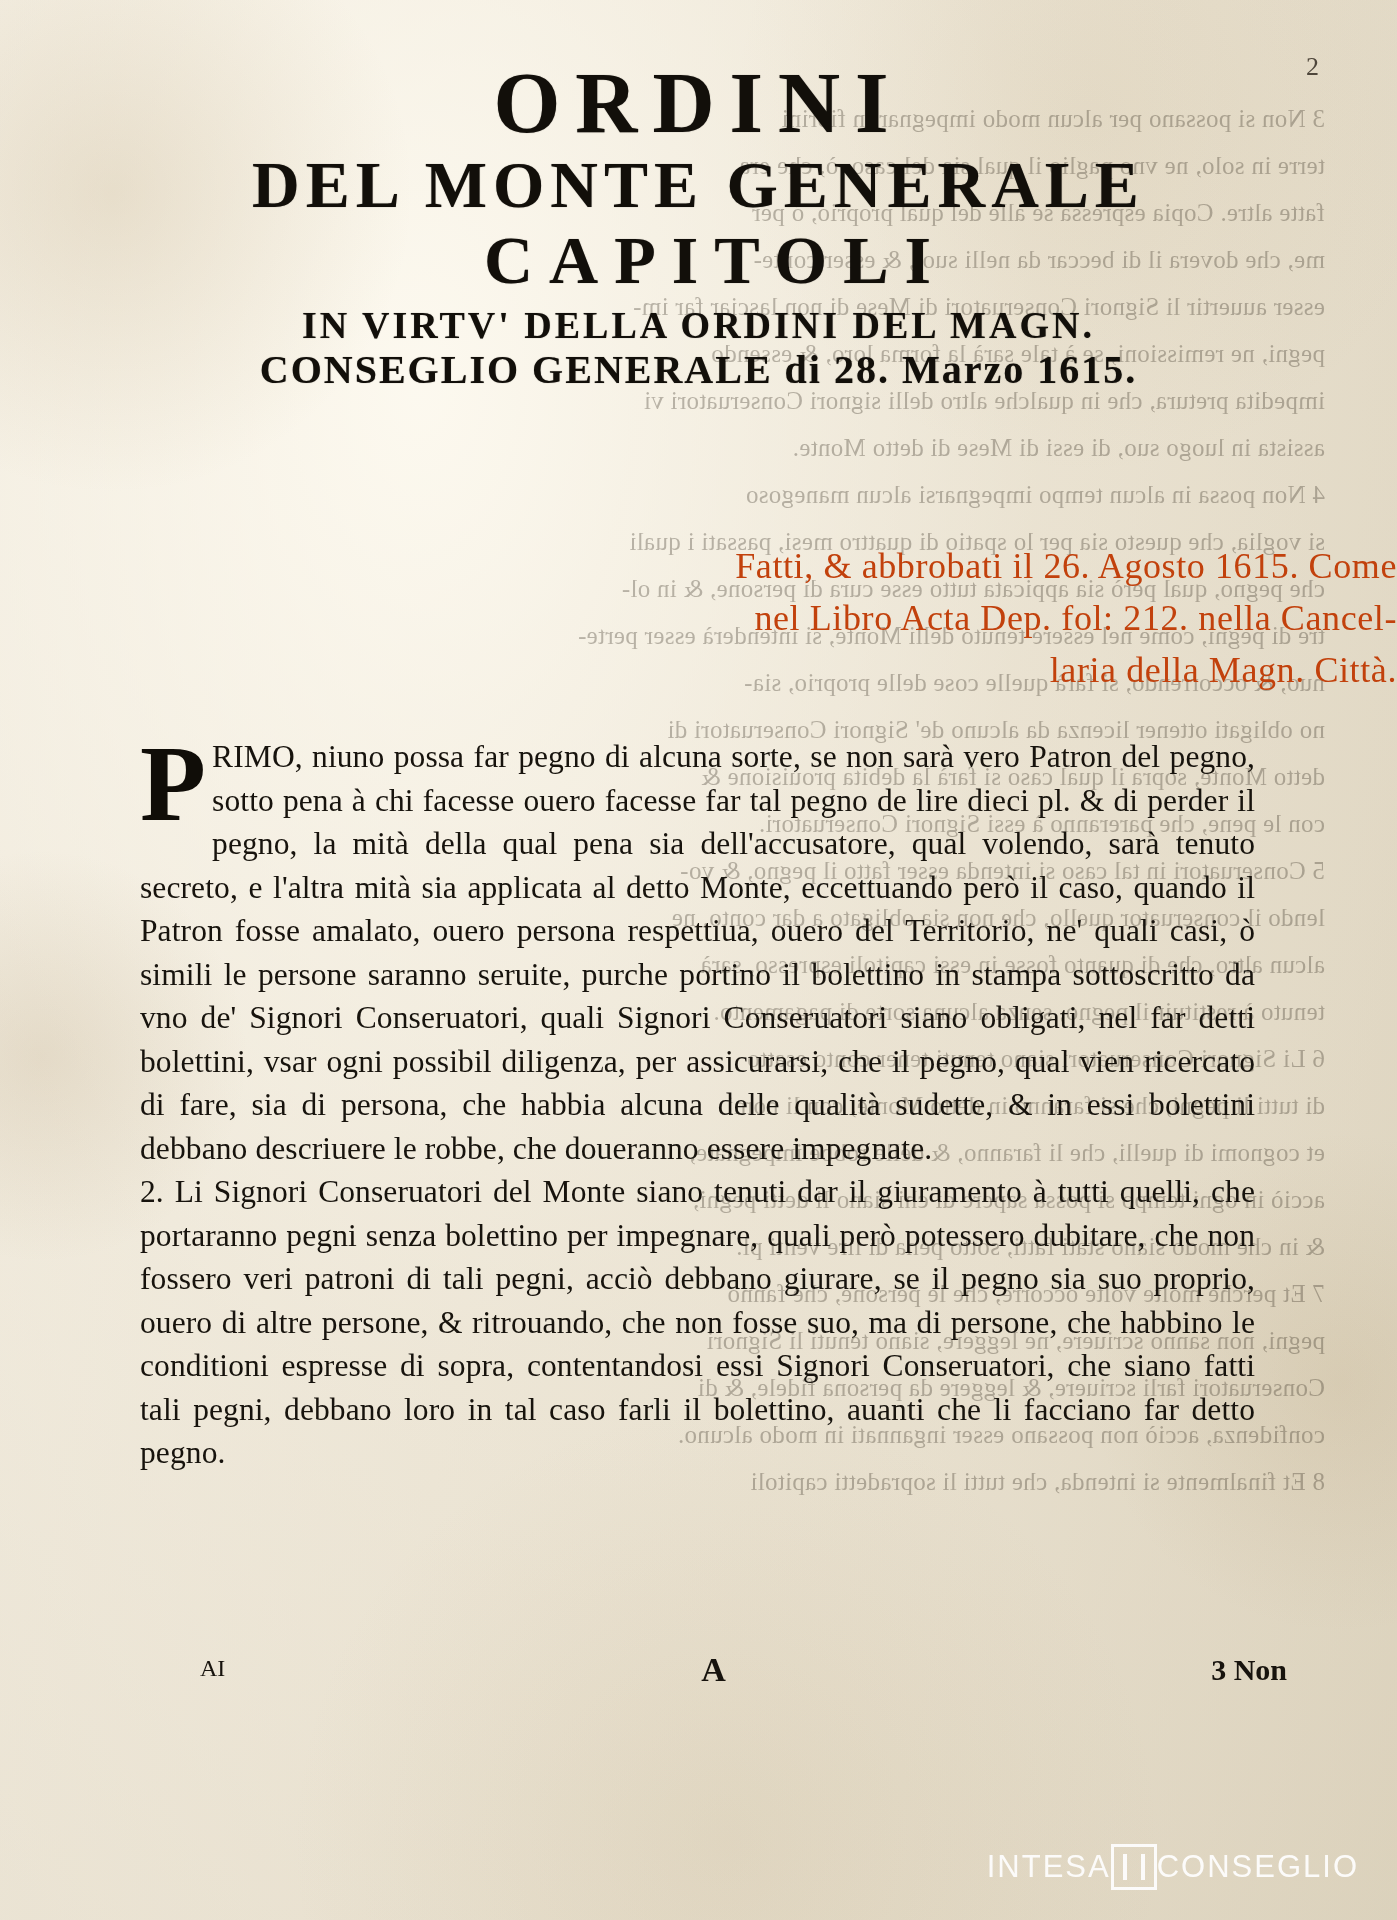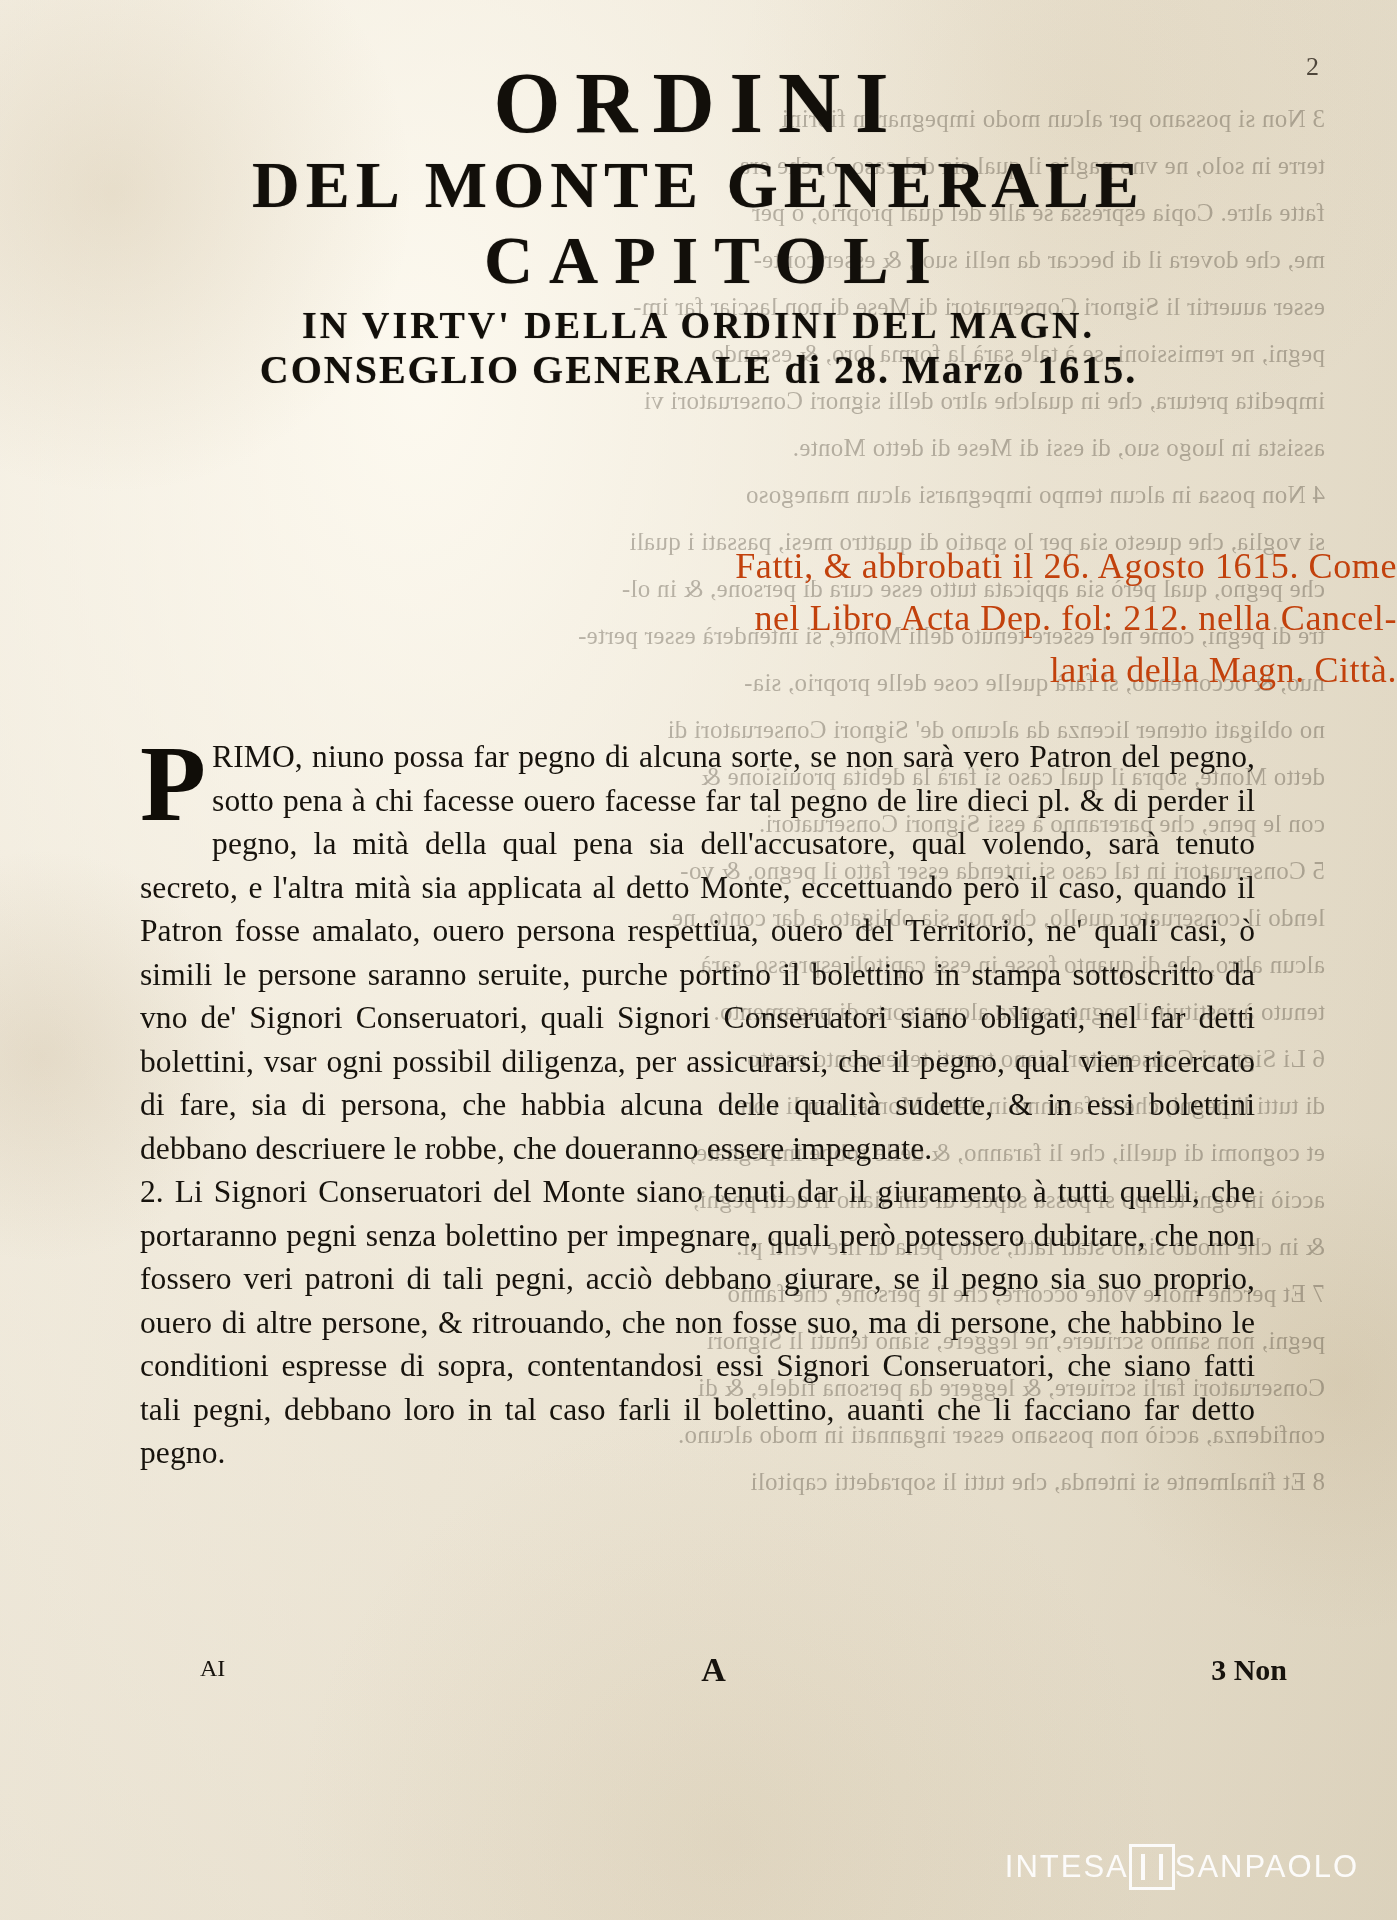--- a/index.html
+++ b/index.html
@@ -251,15 +251,15 @@
     <div class="footline">
       <span class="sig-left">AI</span>
       <span class="center-a">A</span>
       <span class="catch">3 Non</span>
     </div>
   </div>
 
   <div id="watermark">
     <span>INTESA</span>
     <span class="wm-mark"></span>
-    <span>SANPAOLO</span>
+    <span>CONSEGLIO</span>
   </div>
 </div>
 
 </body></html>

